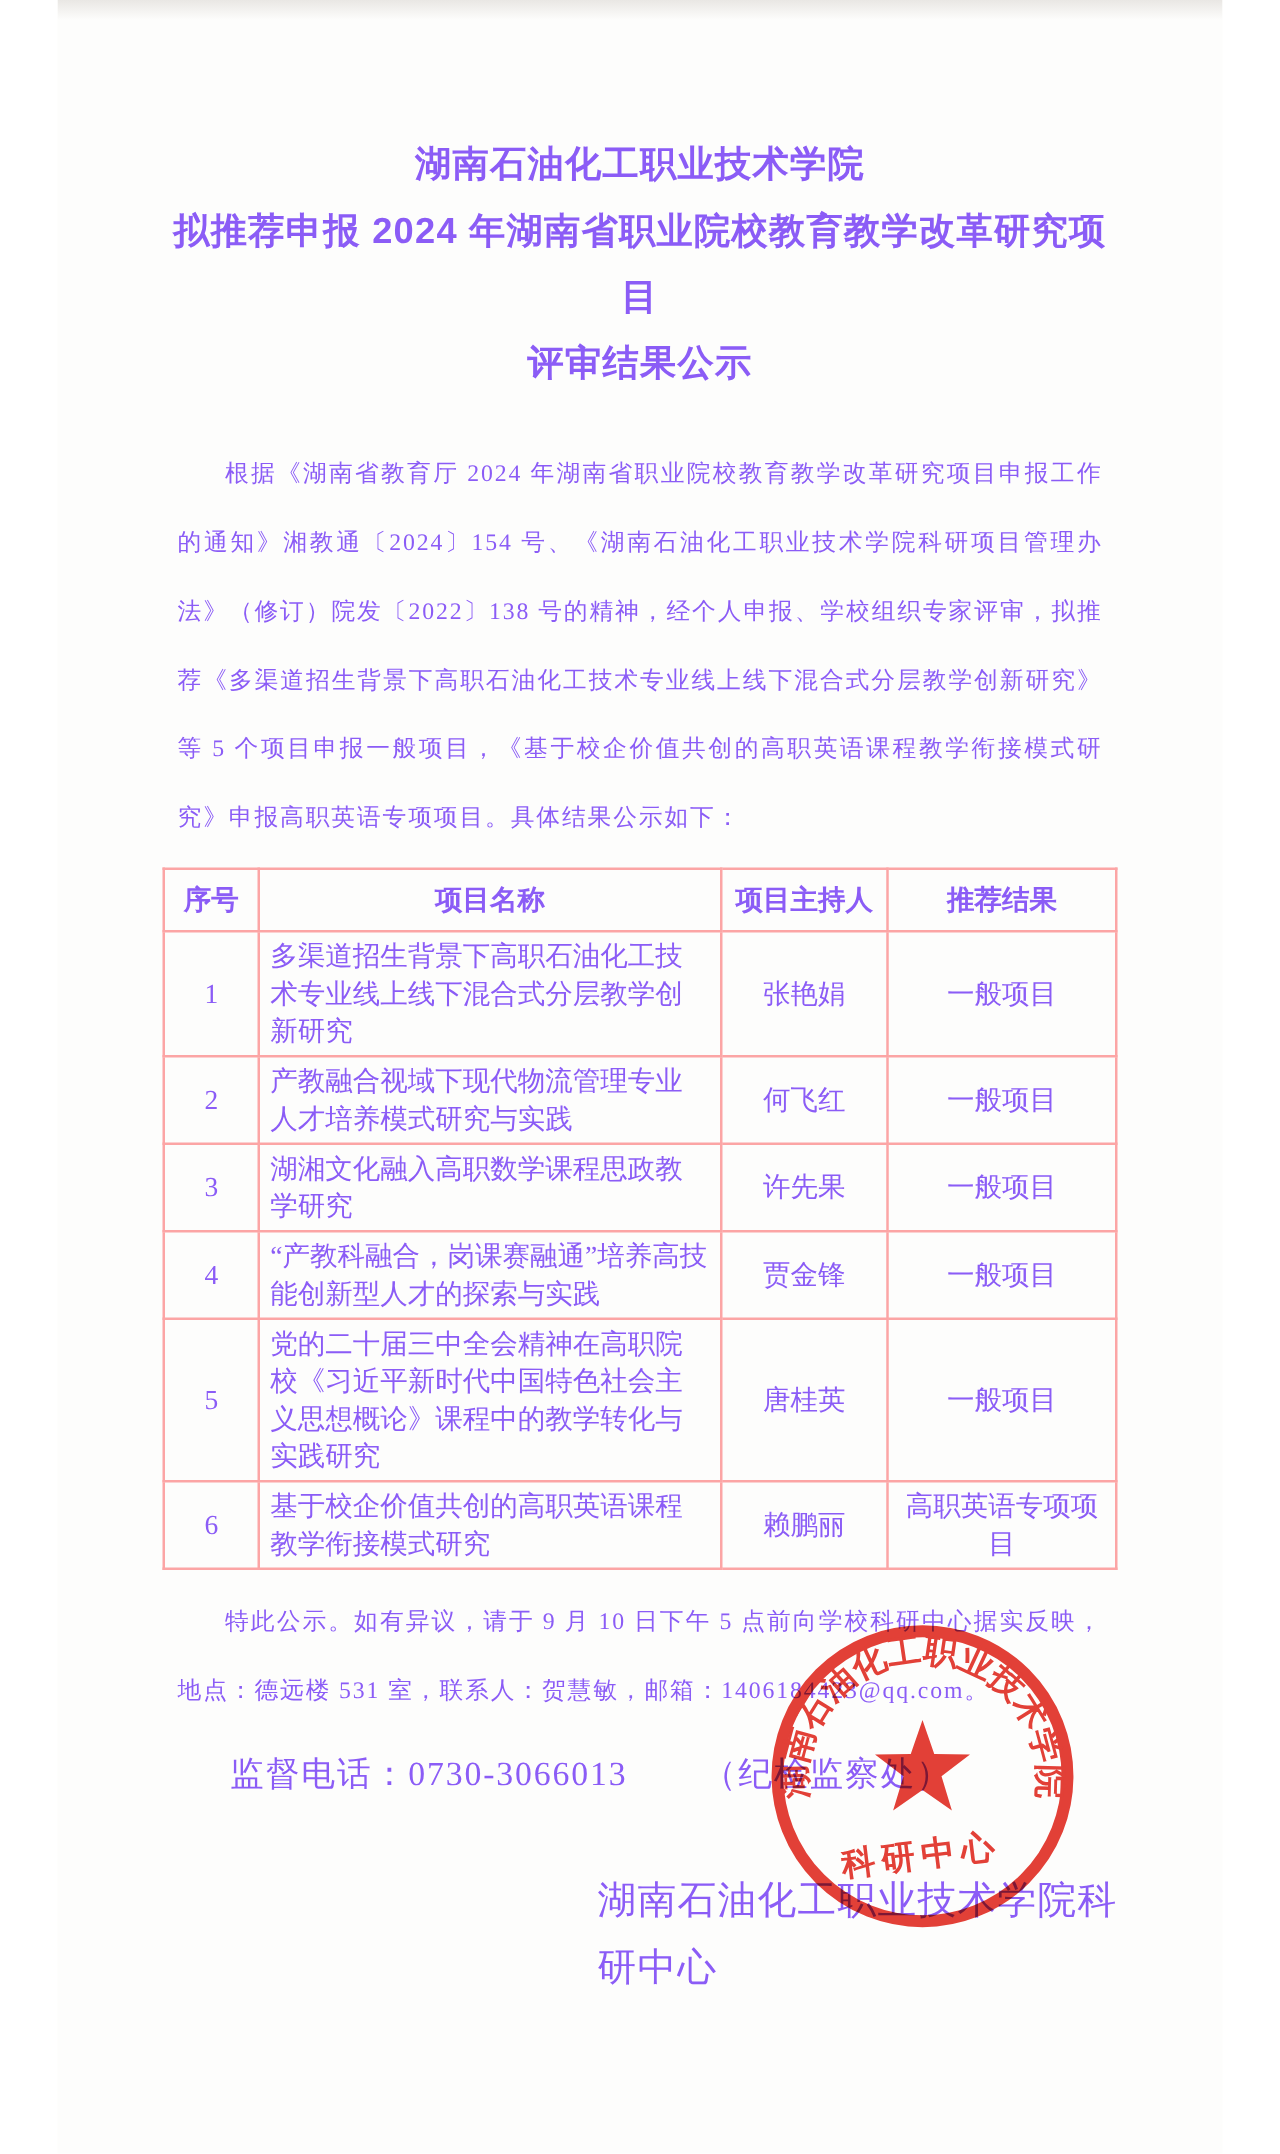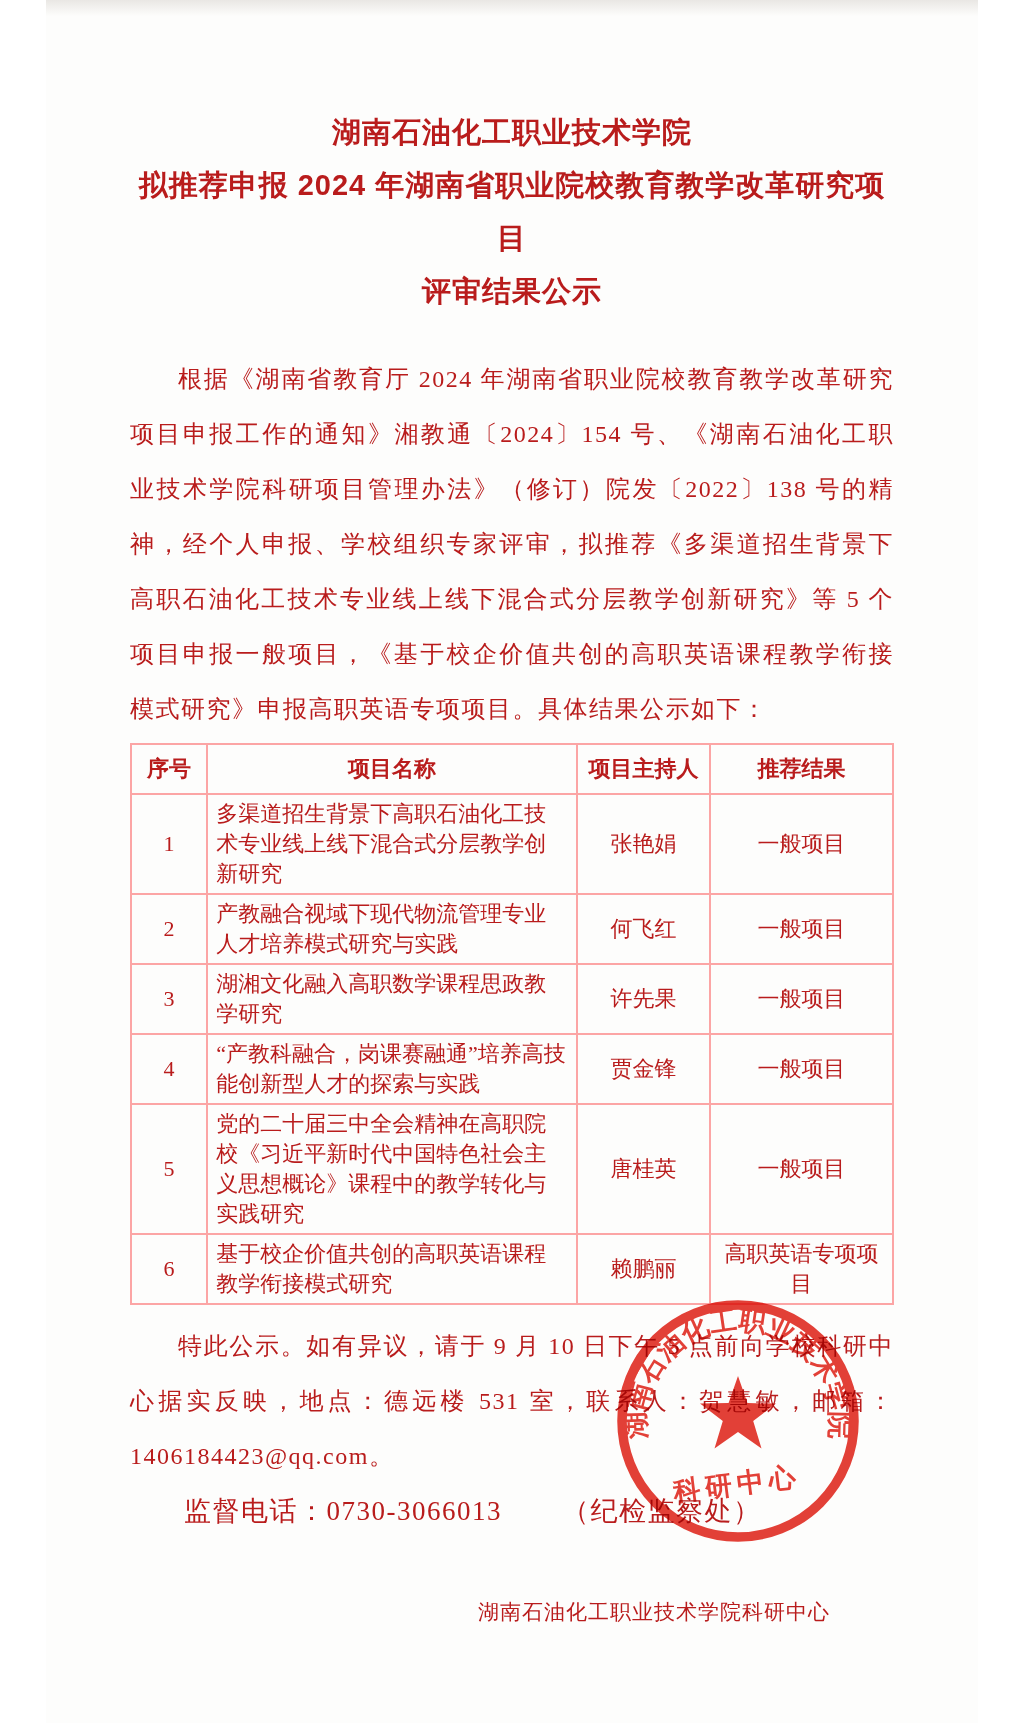--- a/index.html
+++ b/index.html
@@ -2,44 +2,44 @@
 <html><head>
 <meta charset="utf-8">
 <style>
   html,body { margin:0; padding:0; background:#ffffff; }
   .page {
     position:relative;
     width:932px; height:1723px;
     margin:0 auto;
     background:#fdfdfc;
     overflow:hidden;
-    color:#b91c1c;
+    color:#8b5cf6;
   }
   .page::before {
     content:"";
     position:absolute; top:0; left:0; right:0; height:16px;
     background:linear-gradient(#d9d5d0, rgba(255,255,255,0));
     opacity:.55;
     pointer-events:none;
   }
   .content { padding:106px 84px 0 84px; }
 
   .title-block { text-align:center; }
   .title-line {
     font-family:"Liberation Sans", sans-serif;
     font-weight:700;
     font-size:29px;
     line-height:53px;
     letter-spacing:1px;
   }
 
   .body-par {
-    margin:0;
+    margin:12px;
     font-family:"Liberation Serif", serif;
-    font-size:24px;
+    font-size:19px;
     line-height:55px;
     letter-spacing:1.5px;
     text-align:justify;
     text-indent:2em;
   }
   .intro { margin-top:34px; }
   .closing { margin-top:14px; }
 
   table.results {
     width:100%;
@@ -74,21 +74,21 @@
     font-size:27px;
     line-height:55px;
     letter-spacing:1.5px;
     text-indent:2em;
   }
   .dept { margin-left:60px; }
 
   .signature {
     margin-top:46px;
     font-family:"Liberation Serif", serif;
-    font-size:21px;
+    font-size:31px;
     line-height:54px;
     letter-spacing:1px;
   }
   .sig-org  { padding-left:348px; }
   .sig-date { padding-left:498px; }
 
   .stamp {
     position:absolute;
     left:567px; top:1296px;
     width:250px; height:250px;

